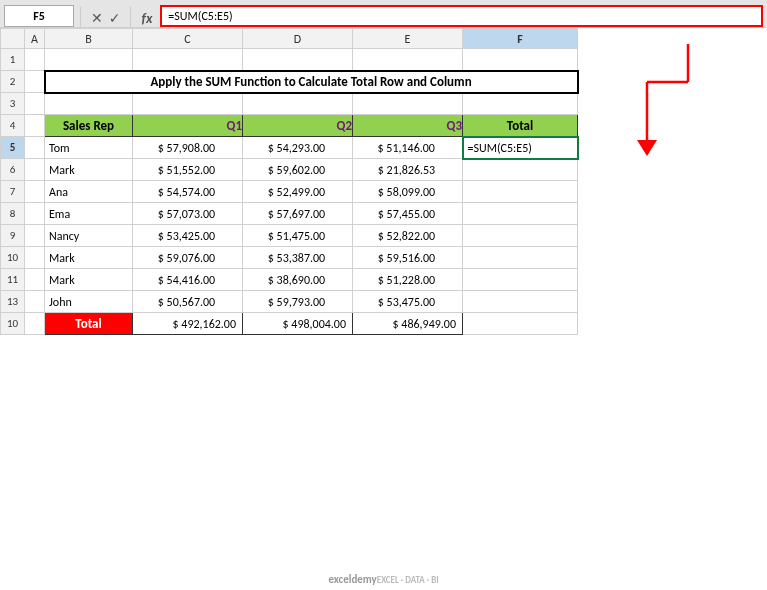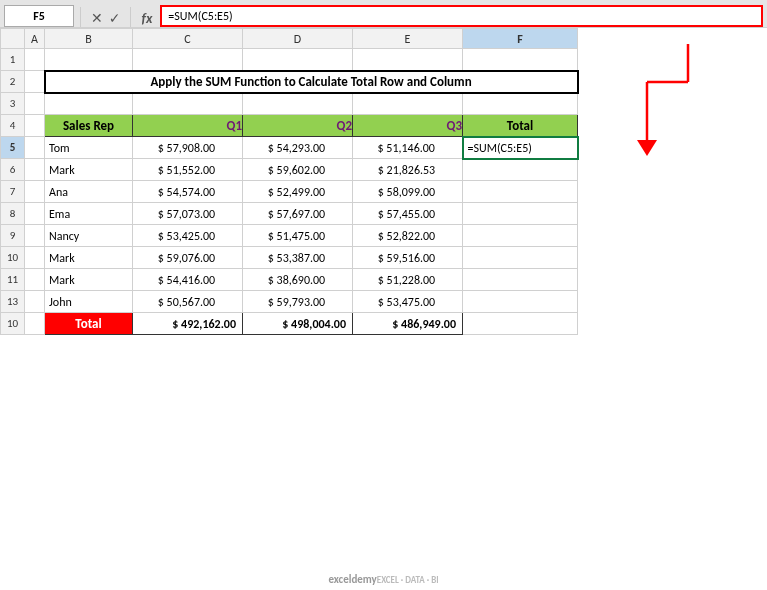--- a/index.html
+++ b/index.html
@@ -181,21 +181,21 @@
     td.total-label {
       background: #ff0000;
       color: white;
       font-weight: bold;
       text-align: center;
       border: 1px solid #333;
     }
 
     td.total-val {
       text-align: right;
-      font-weight: bold;
+      font-weight: normal;
       border: 1px solid #333;
       padding-right: 6px;
     }
 
     
     .arrow-overlay {
       position: absolute;
       top: 0;
       left: 0;
       width: 100%;

